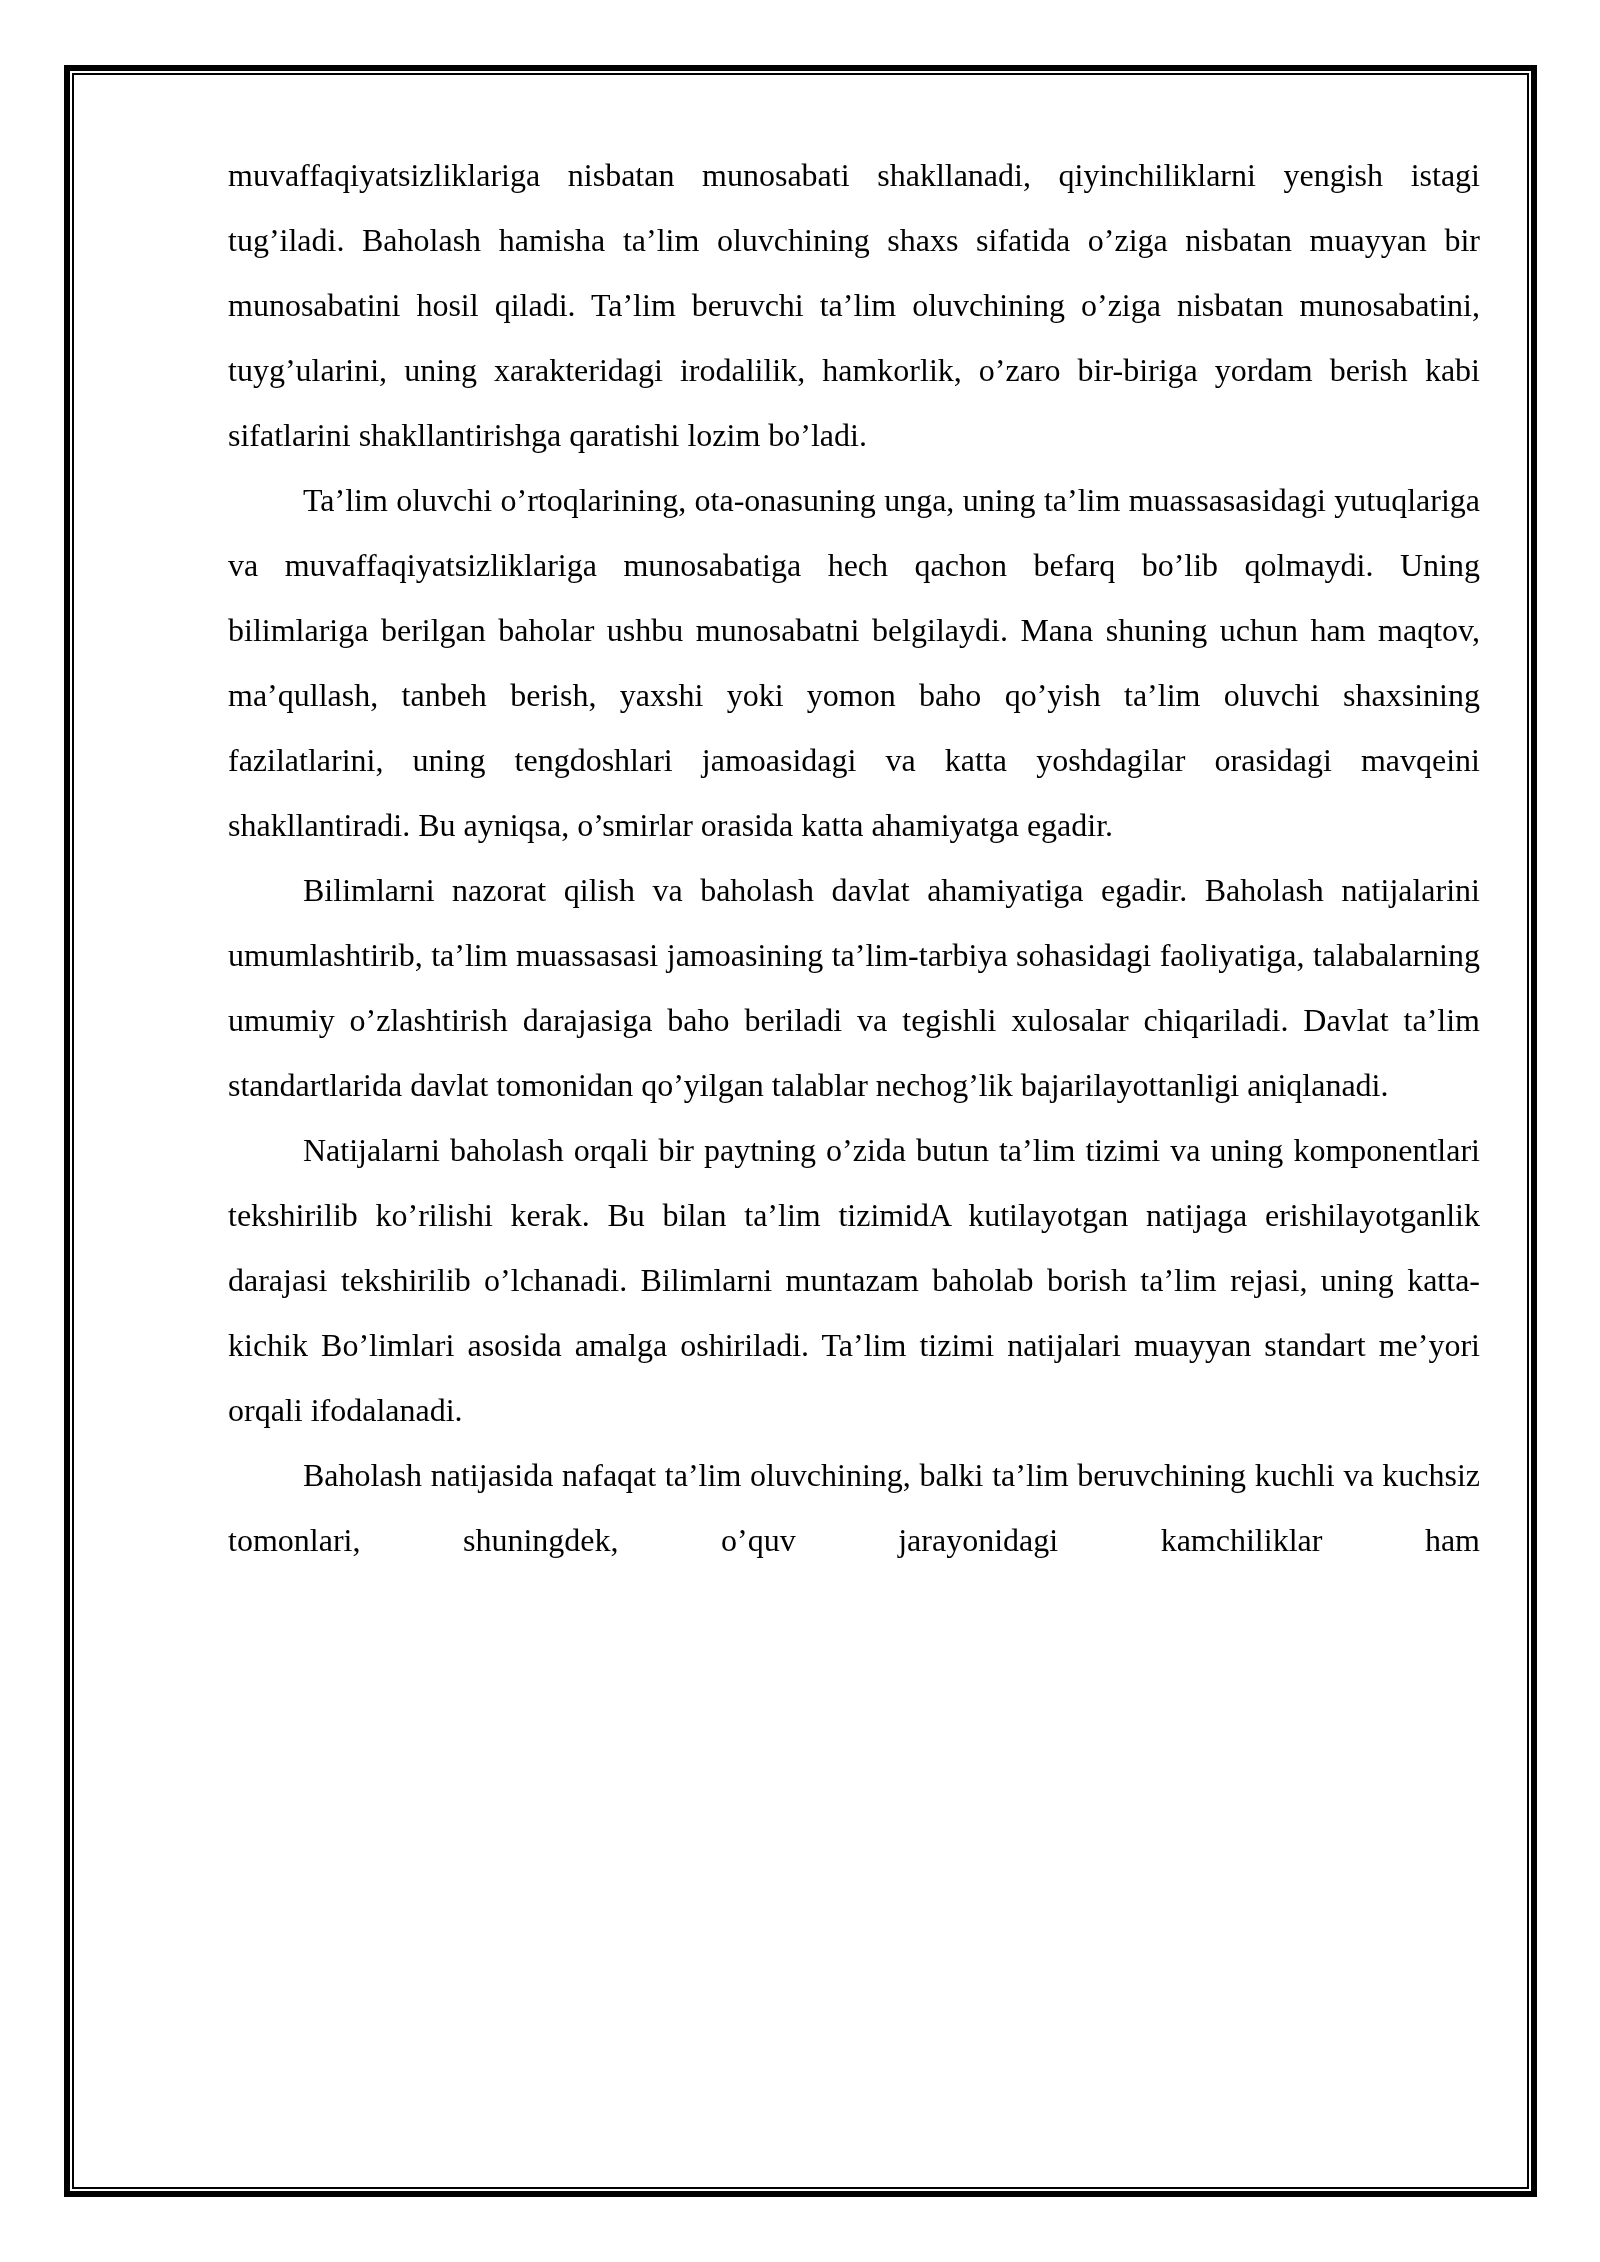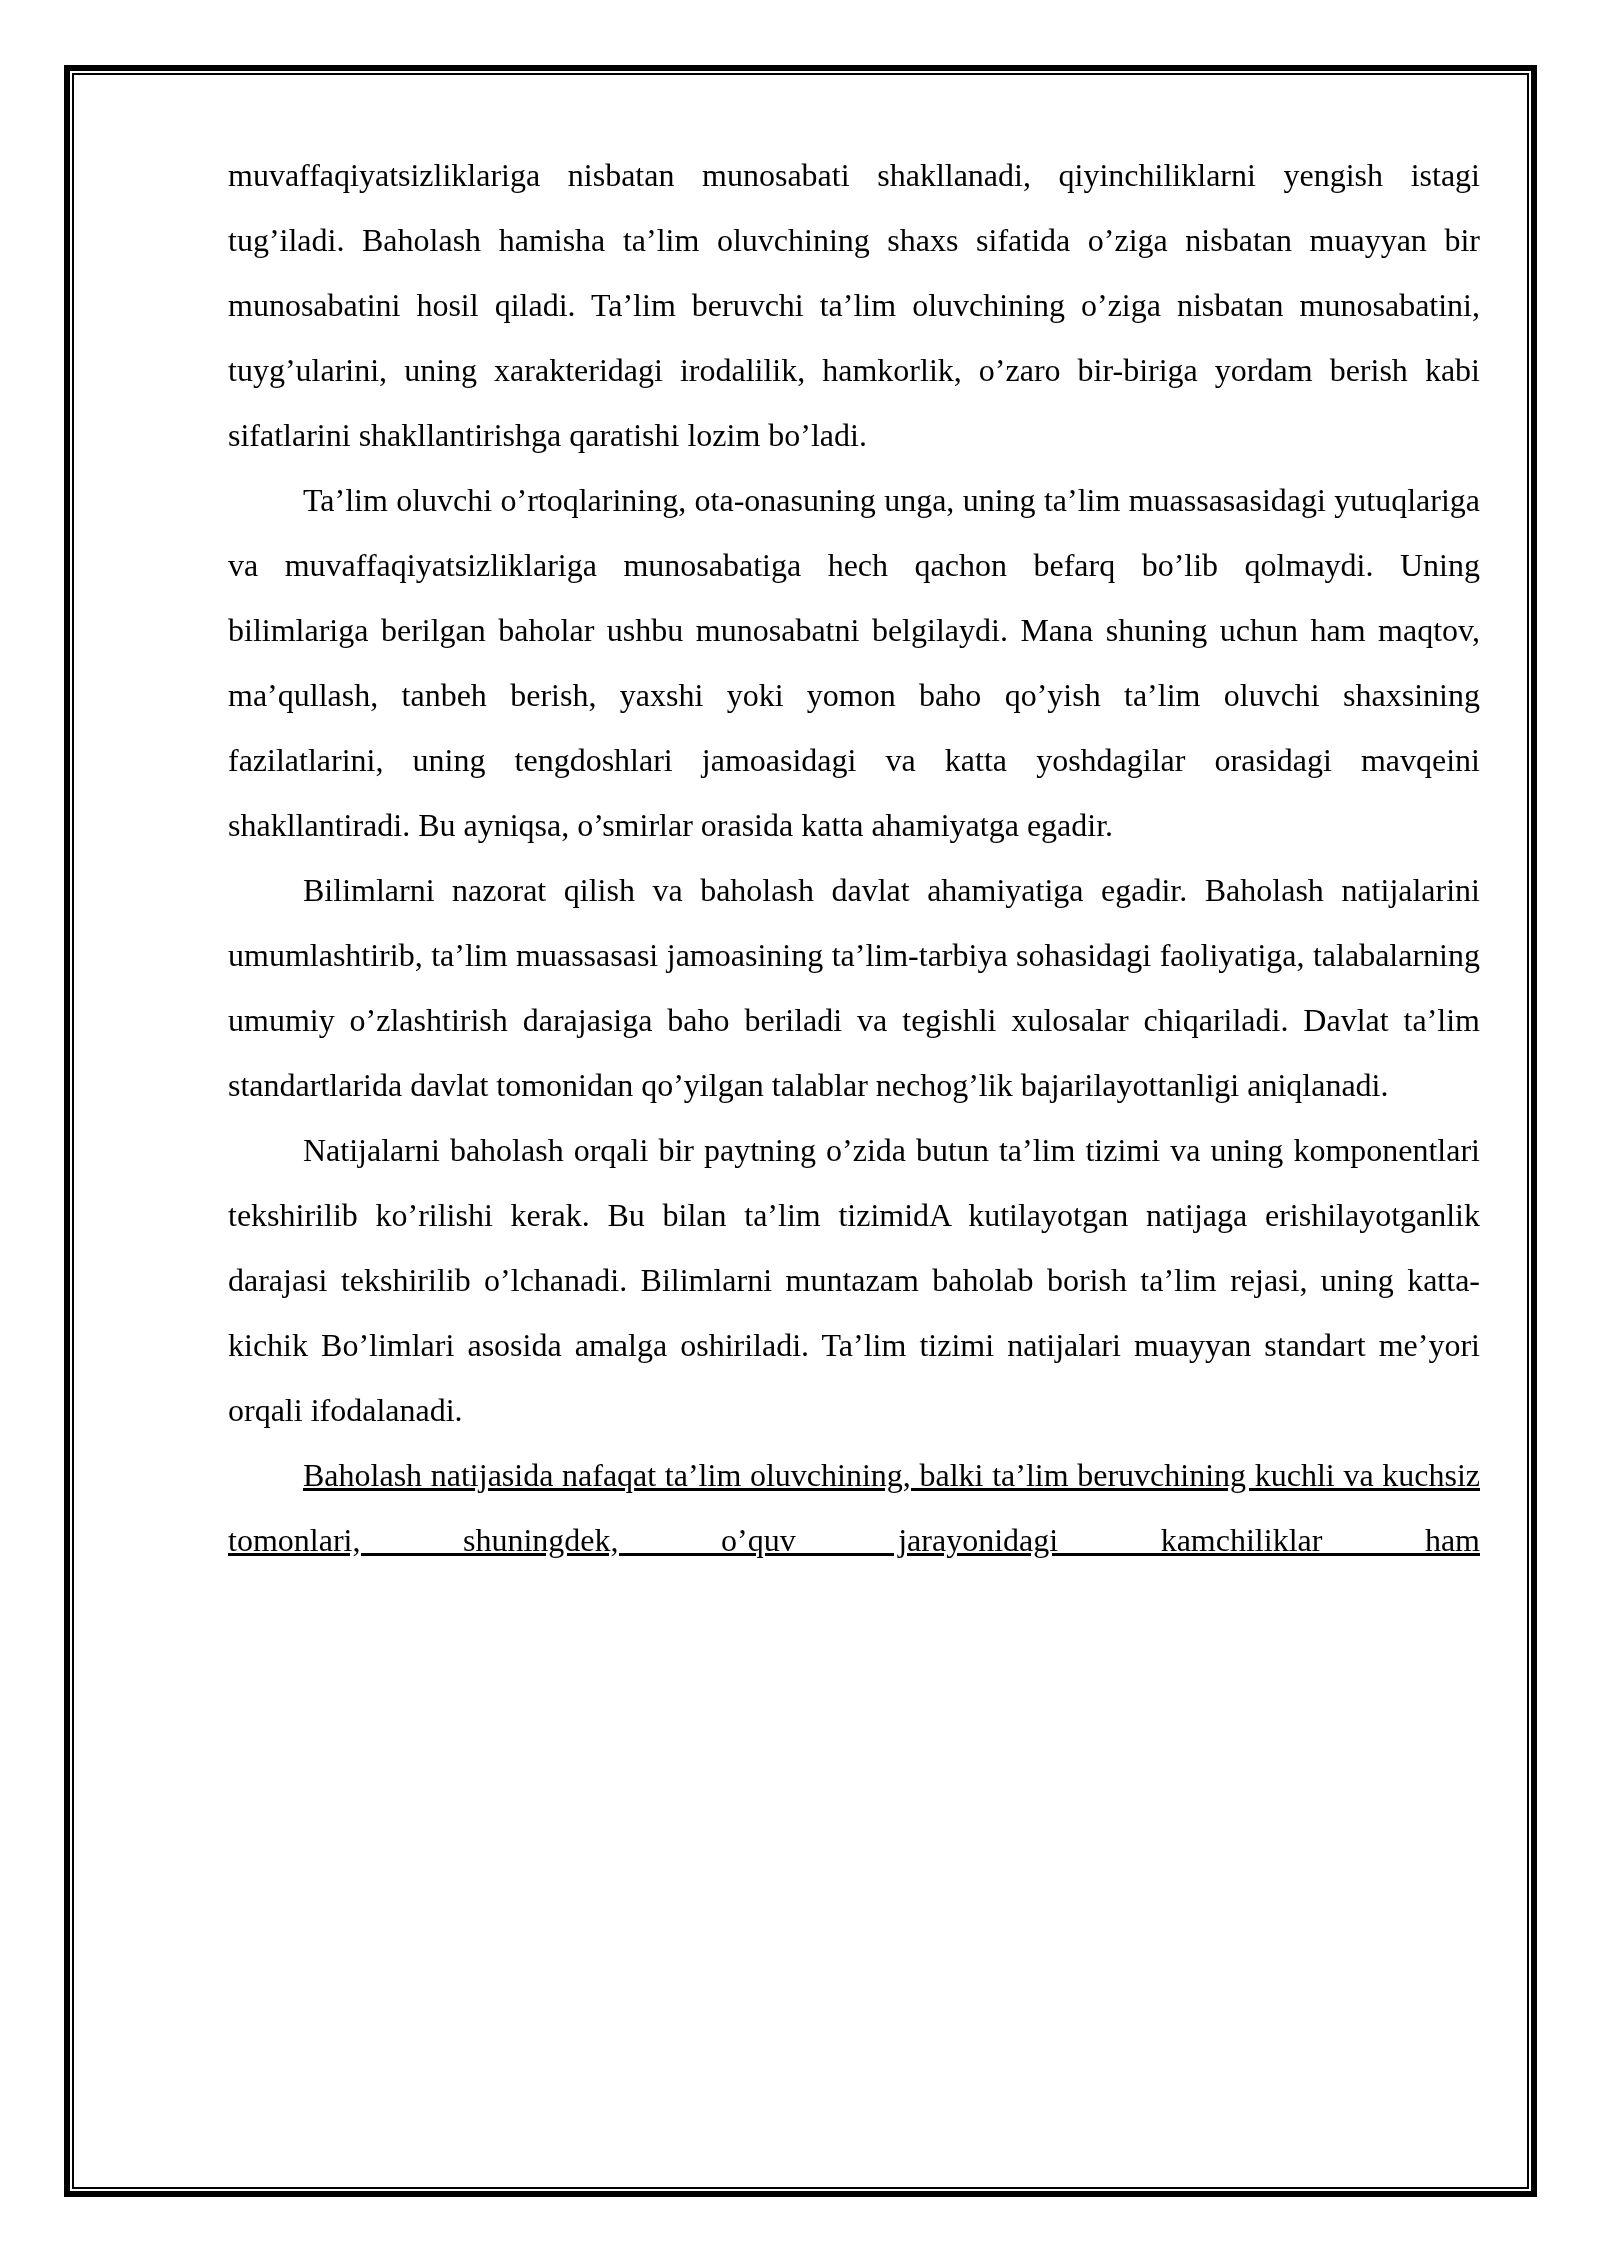--- a/index.html
+++ b/index.html
@@ -44,21 +44,20 @@
     margin: 0;
     padding: 0;
     text-indent: 75px;
   }
   .content p.no-indent {
     text-indent: 0;
   }
   
   .content p.continues {
     text-align-last: justify;
-    text-decoration: underline;
   }
 </style>
 </head>
 <body>
 
 <div class="page">
   <div class="frame-outer">
     <div class="frame-inner"></div>
   </div>
 

